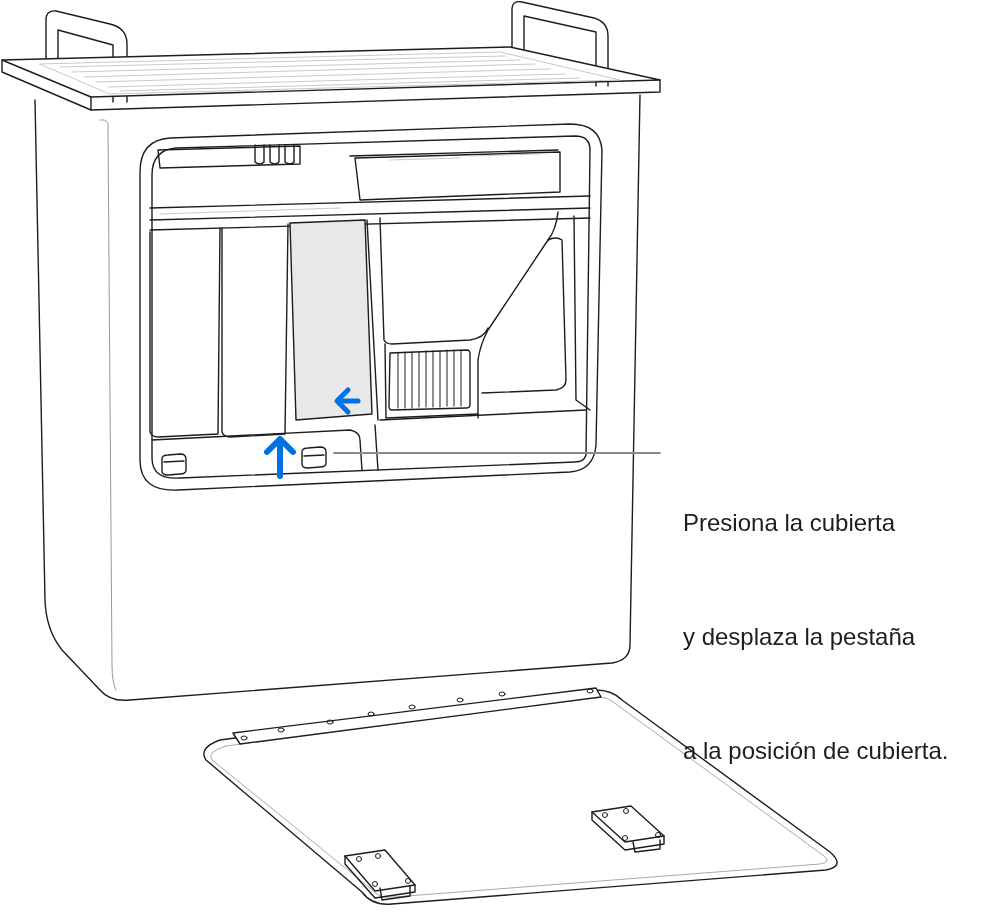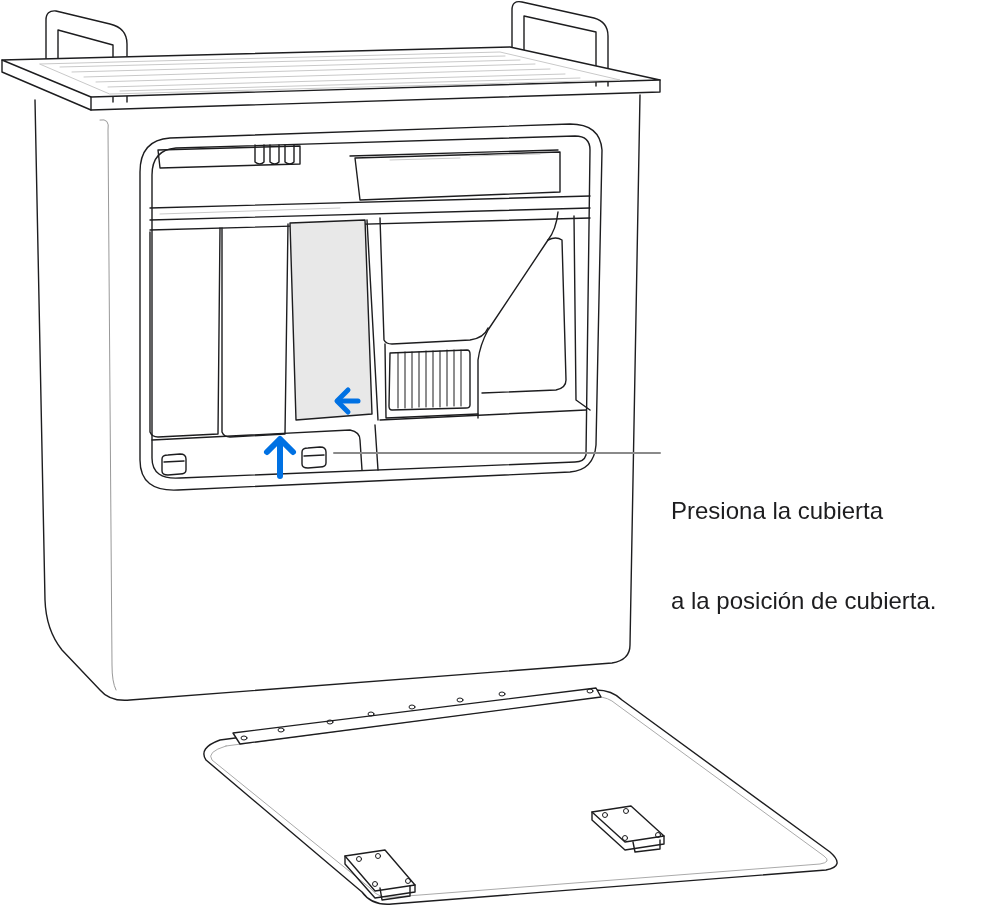--- a/index.html
+++ b/index.html
@@ -3,21 +3,21 @@
 <meta charset="utf-8">
 <style>
   html, body { margin:0; padding:0; background:#ffffff; }
   body { width:1000px; height:912px; position:relative; overflow:hidden; }
   #illustration { position:absolute; left:0; top:0; width:1000px; height:912px; }
   .callout-text {
     position:absolute; left:671px; top:436px;
     font-family:"Liberation Sans", sans-serif; font-size:24px; line-height:30px;
     color:#1d1d1f; white-space:pre;
   }
-  .callout-text div { margin:0; }
+  .callout-text div { margin:12px; }
 </style>
 </head>
 <body>
 
 <svg id="illustration" viewBox="0 0 1000 912" xmlns="http://www.w3.org/2000/svg" fill="none" stroke="#1d1d1f" stroke-width="1.4" stroke-linejoin="round" stroke-linecap="round">
 
   <g>
     <path d="M46 78 L46 20 Q46 10 56 11 L110 24 Q127 28 127 44 L127 102"></path>
     <path d="M58 76 L58 30 L113 45 L113 102"></path>
   </g>
@@ -160,14 +160,15 @@
           <circle cx="626" cy="811" r="2.5"></circle>
         <circle cx="625" cy="838" r="2.5"></circle>
           <circle cx="658" cy="835" r="2.5"></circle>
       </g>
     </g>
   </g>
 </svg>
 
 <div class="callout-text">
   <div>Presiona la cubierta</div>
+  <div>y desplaza la pestaña</div>
   <div>a la posición de cubierta.</div>
 </div>
 
 </body></html>

